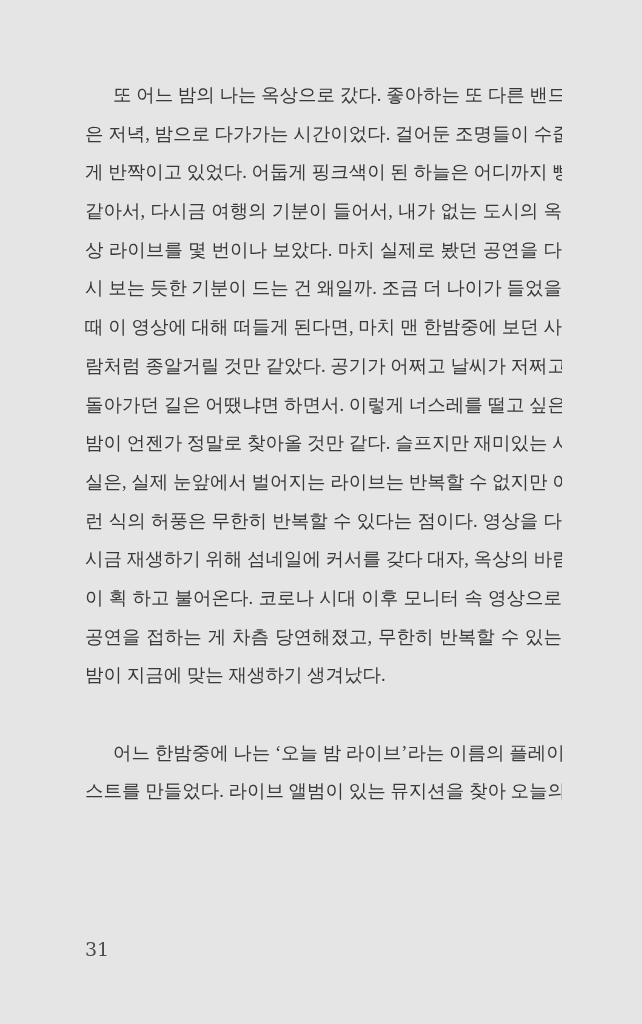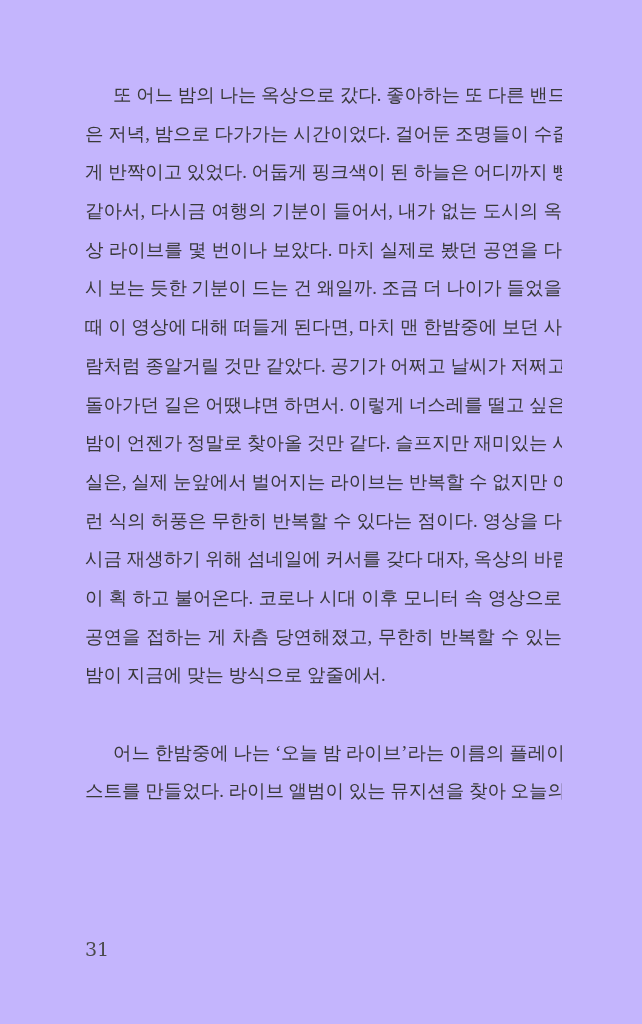--- a/index.html
+++ b/index.html
@@ -4,21 +4,21 @@
 <style>
   html, body {
     margin: 0;
     padding: 0;
     background: #ffffff;
   }
   .page {
     position: relative;
     width: 642px;
     height: 1024px;
-    background: #c4b5fd;
+    background: #e5e5e5;
     overflow: hidden;
     font-family: "Liberation Serif", "DejaVu Serif", serif;
   }
   .text-block {
     position: absolute;
     left: 85px;
     top: 76px;
     width: 477px;
     color: #383838;
     font-size: 18.5px;
@@ -71,21 +71,21 @@
       <div class="line">시 보는 듯한 기분이 드는 건 왜일까. 조금 더 나이가 들었을</div>
       <div class="line">때 이 영상에 대해 떠들게 된다면, 마치 맨 한밤중에 보던 사</div>
       <div class="line">람처럼 종알거릴 것만 같았다. 공기가 어쩌고 날씨가 저쩌고,</div>
       <div class="line">돌아가던 길은 어땠냐면 하면서. 이렇게 너스레를 떨고 싶은</div>
       <div class="line">밤이 언젠가 정말로 찾아올 것만 같다. 슬프지만 재미있는 사</div>
       <div class="line">실은, 실제 눈앞에서 벌어지는 라이브는 반복할 수 없지만 이</div>
       <div class="line">런 식의 허풍은 무한히 반복할 수 있다는 점이다. 영상을 다</div>
       <div class="line">시금 재생하기 위해 섬네일에 커서를 갖다 대자, 옥상의 바람</div>
       <div class="line">이 획 하고 불어온다. 코로나 시대 이후 모니터 속 영상으로</div>
       <div class="line">공연을 접하는 게 차츰 당연해졌고, 무한히 반복할 수 있는</div>
-      <div class="line para-end">밤이 지금에 맞는 방식으로 앞줄에서.</div>
+      <div class="line para-end">밤이 지금에 맞는 재생하기 생겨났다.</div>
     </div>
 
     <div class="paragraph second">
       <div class="line indent">어느 한밤중에 나는 ‘오늘 밤 라이브’라는 이름의 플레이리</div>
       <div class="line para-end">스트를 만들었다. 라이브 앨범이 있는 뮤지션을 찾아 오늘의</div>
     </div>
 
   </div>
 
   <div class="page-number">31</div>

